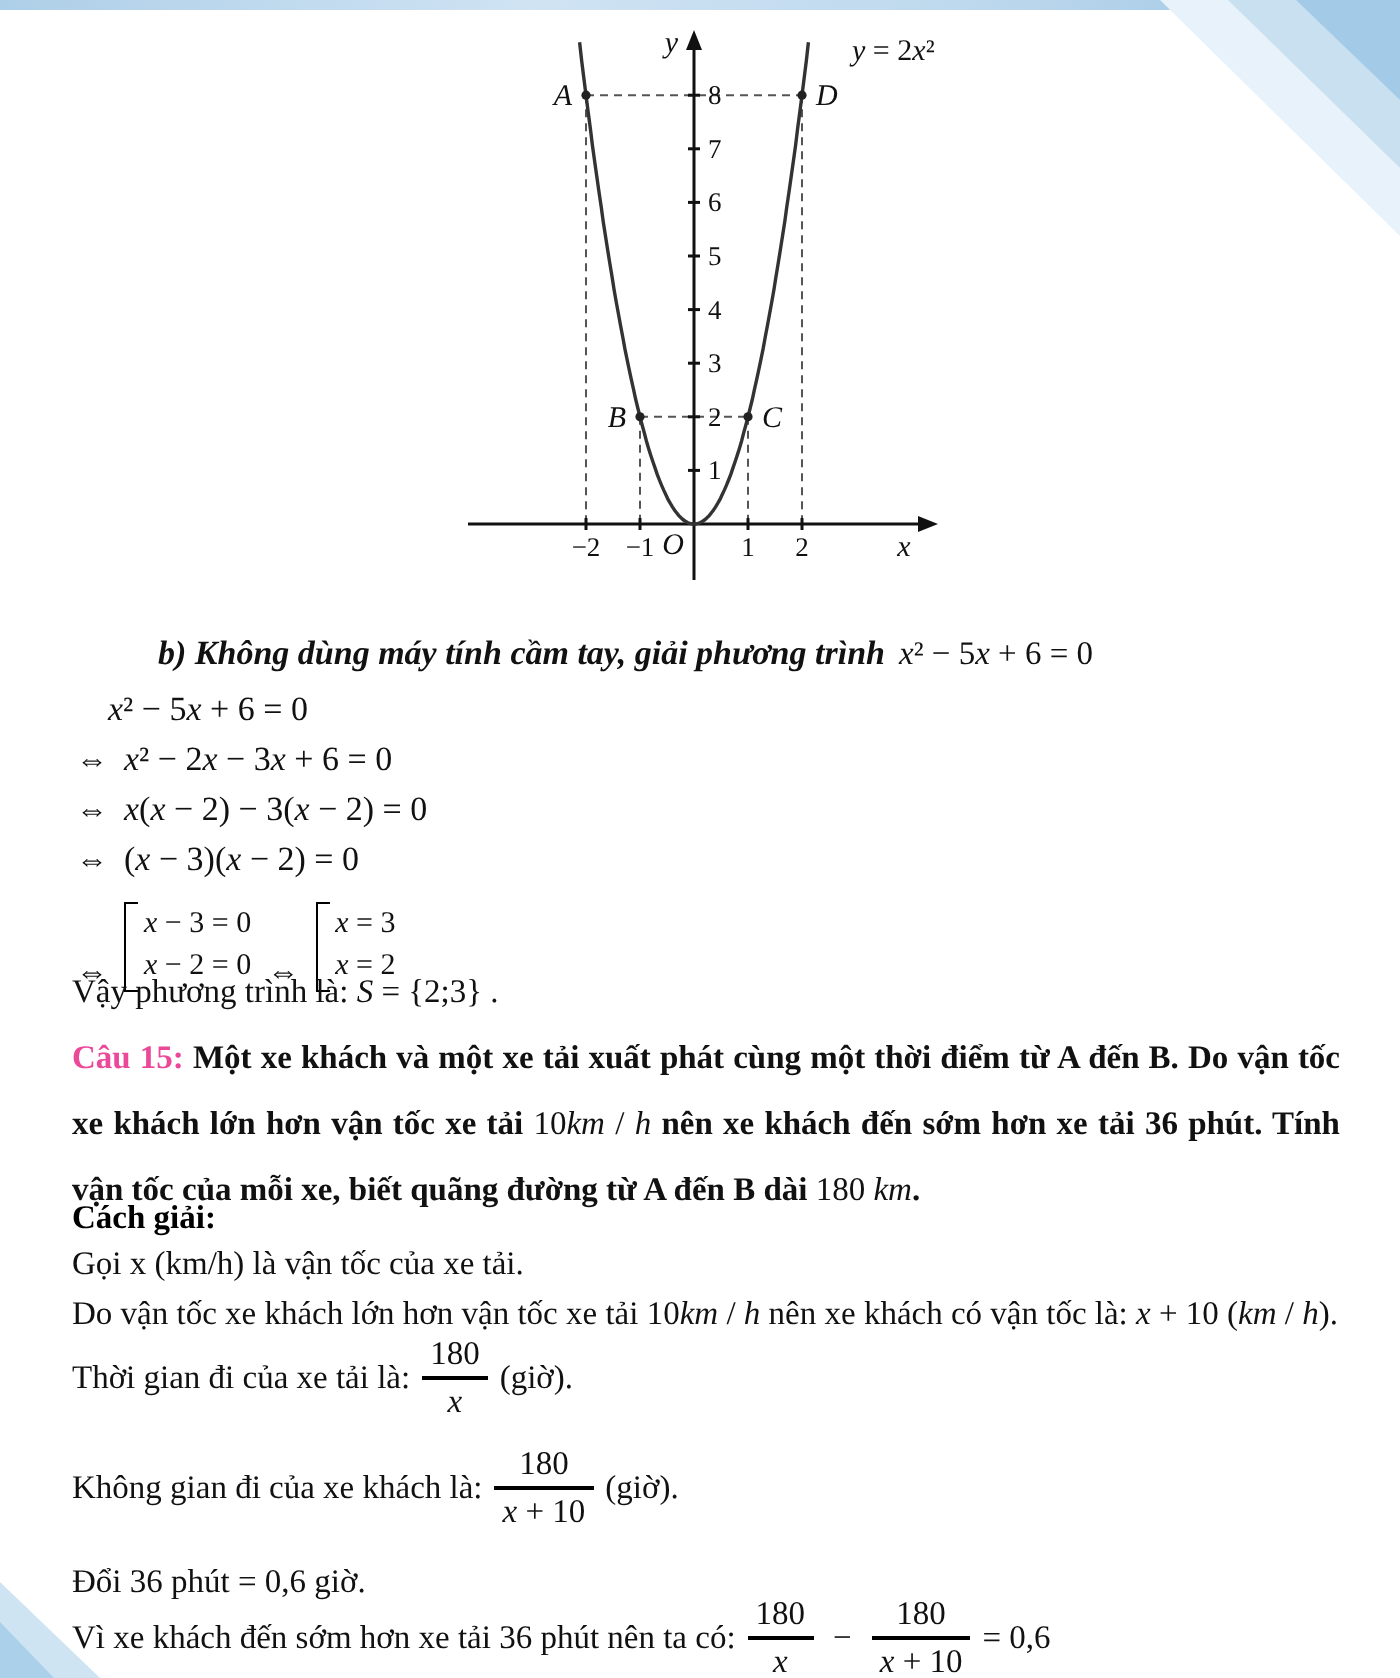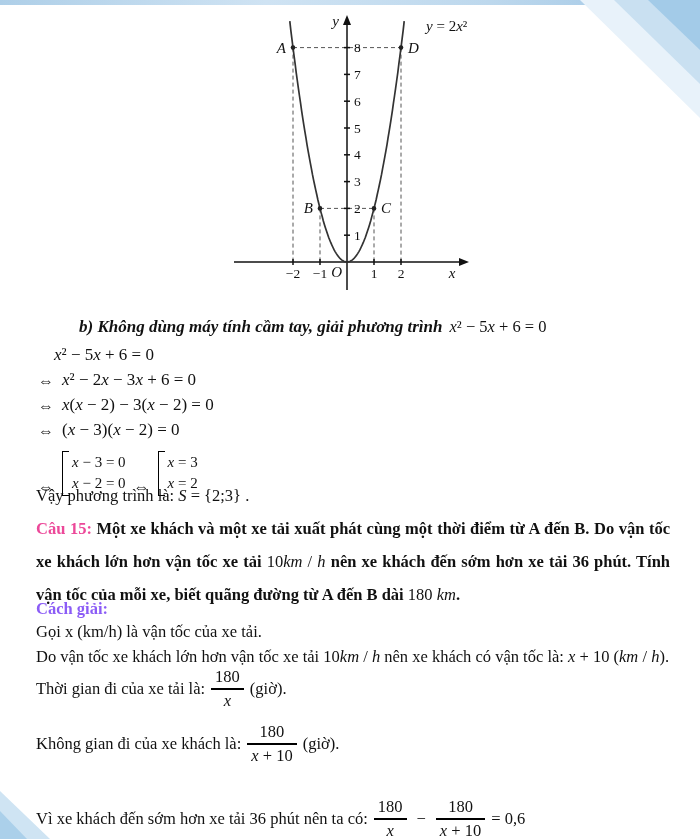--- a/index.html
+++ b/index.html
@@ -44,21 +44,21 @@
   .bracket{position:relative;display:inline-block;padding:1px 2px 1px 10px;margin-right:6px;}
   .bracket::before{content:'';position:absolute;left:0;top:0;bottom:0;width:6px;
     border:1.6px solid #000;border-right:none;}
   .bl-line{display:block;font-size:15px;line-height:1.45;}
   .conclusion{position:absolute;left:36px;top:486px;font-size:16.5px;}
   
   .cau15{position:absolute;left:36px;top:512px;width:634px;margin:0;font-size:16.5px;
          font-weight:bold;line-height:33px;text-align:justify;}
   .red{color:#ec4899;}
   .mathseg{font-weight:normal;}
-  .cach-giai{position:absolute;left:36px;top:599px;font-size:16.5px;font-weight:bold;color:#8b5cf6;}
+  .cach-giai{position:absolute;left:36px;top:599px;font-size:16.5px;font-weight:bold;color:#000000;}
   .sol{position:absolute;left:36px;font-size:16.5px;}
   .flexline{display:flex;align-items:center;}
   .frac{display:inline-flex;flex-direction:column;align-items:center;margin:0 6px;}
   .frac .num{padding:0 4px 2px;line-height:1.1;}
   .frac .bar{align-self:stretch;height:1.3px;background:#000;}
   .frac .den{padding:2px 4px 0;line-height:1.1;}
   .op{margin:0 4px;}
 </style>
 </head>
 <body>
@@ -192,20 +192,21 @@
   <div class="sol flexline" style="top:721px;height:46px">
     <span>Không gian đi của xe khách là:</span>
     <span class="frac">
       <span class="num">180</span>
       <span class="bar"></span>
       <span class="den"><i>x</i> + 10</span>
     </span>
     <span>(giờ).</span>
   </div>
 
+  <div class="sol" style="top:781px">Đổi 36 phút = 0,6 giờ.</div>
 
   <div class="sol flexline" style="top:797px;height:44px">
     <span>Vì xe khách đến sớm hơn xe tải 36 phút nên ta có:</span>
     <span class="frac">
       <span class="num">180</span>
       <span class="bar"></span>
       <span class="den"><i>x</i></span>
     </span>
     <span class="op">−</span>
     <span class="frac">

